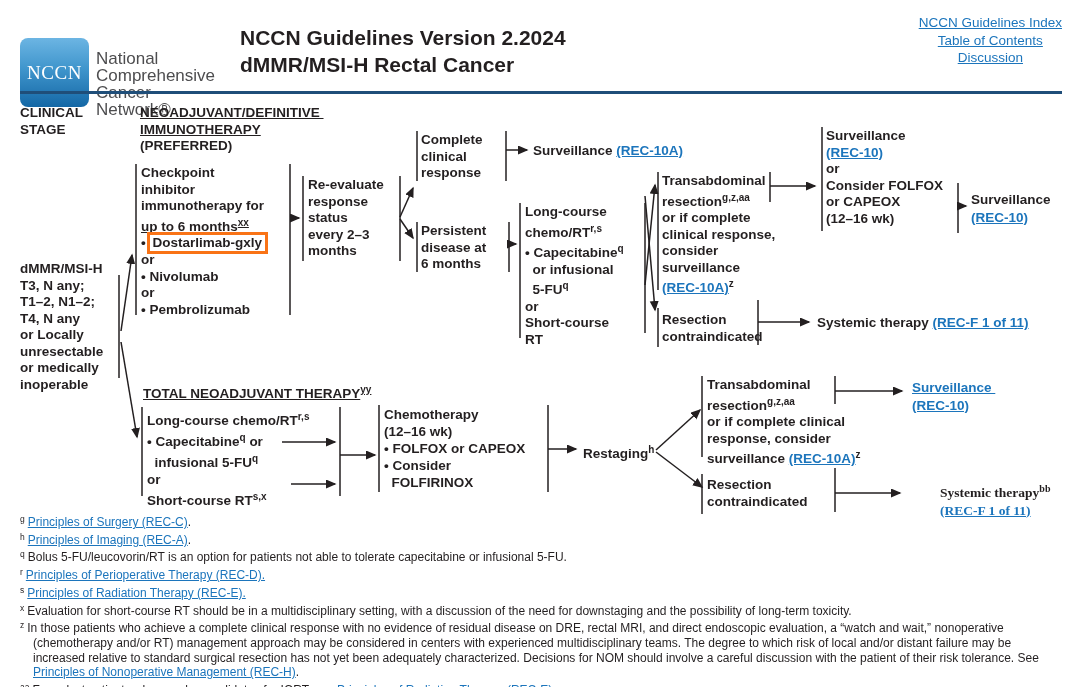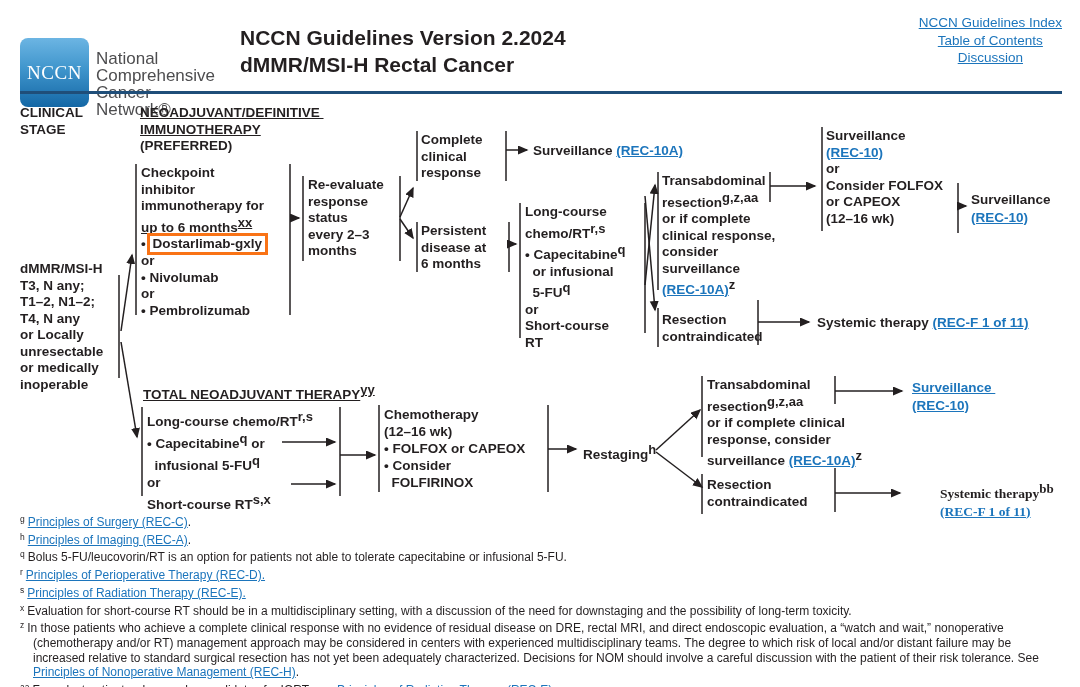--- a/index.html
+++ b/index.html
@@ -13,21 +13,21 @@
   #logo span{color:#fff;font-family:"Liberation Serif",serif;font-size:19px;letter-spacing:.5px;}
   #org{left:96px;top:10px;font-size:17px;line-height:17px;color:#4D4D4F;white-space:pre;margin-top:40px;}
   #title{left:240px;top:16px;font-size:21px;font-weight:bold;line-height:27px;white-space:pre;margin-top:8px;}
   #hlinks{right:18px;top:14px;text-align:center;font-size:13.5px;line-height:17.5px;}
   #hlinks a{display:block;}
   a,.r-l{color:#1C75BC;text-decoration:underline;cursor:pointer;}
   #rule{left:20px;top:91px;width:1042px;height:3px;background:#1F4E79;}
   
   .box{font-weight:bold;font-size:13.5px;line-height:16.5px;white-space:pre;color:#231F20;}
   .lh18 .line{line-height:17.5px;}
-  .r-s,.r-su{font-size:13px;vertical-align:5px;letter-spacing:0;}
+  .r-s,.r-su{font-size:10px;vertical-align:5px;letter-spacing:0;}
   .r-u,.r-su{text-decoration:underline;}
   .r-red{display:inline-block;border:3px solid #f97316;padding:0 3px 1px 2px;margin:-3px 0 -2px -2px;line-height:15px;}
   
   #footnotes{left:20px;top:512px;font-size:12px;line-height:14.7px;width:1050px;}
   .fn-line{padding-left:13px;white-space:pre-wrap;}
   .fn-first{padding-left:0;}
   .fn-m{font-size:8.5px;vertical-align:4px;margin-right:3px;}
   svg line{stroke:#231F20;stroke-width:1.5;}
 </style>
 </head>

